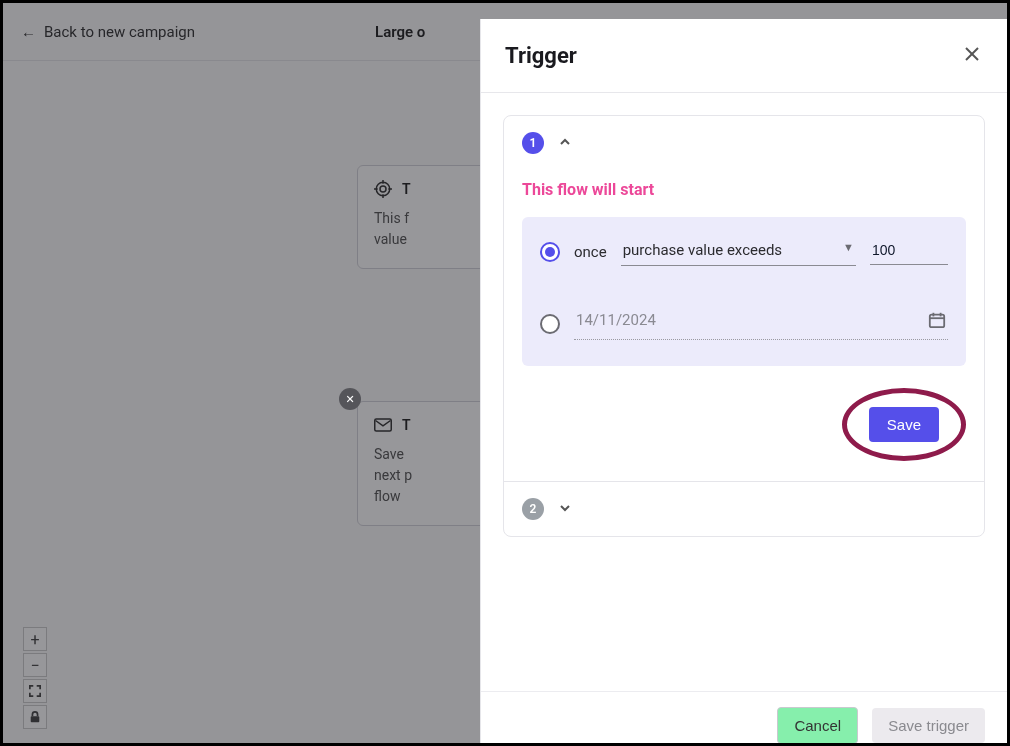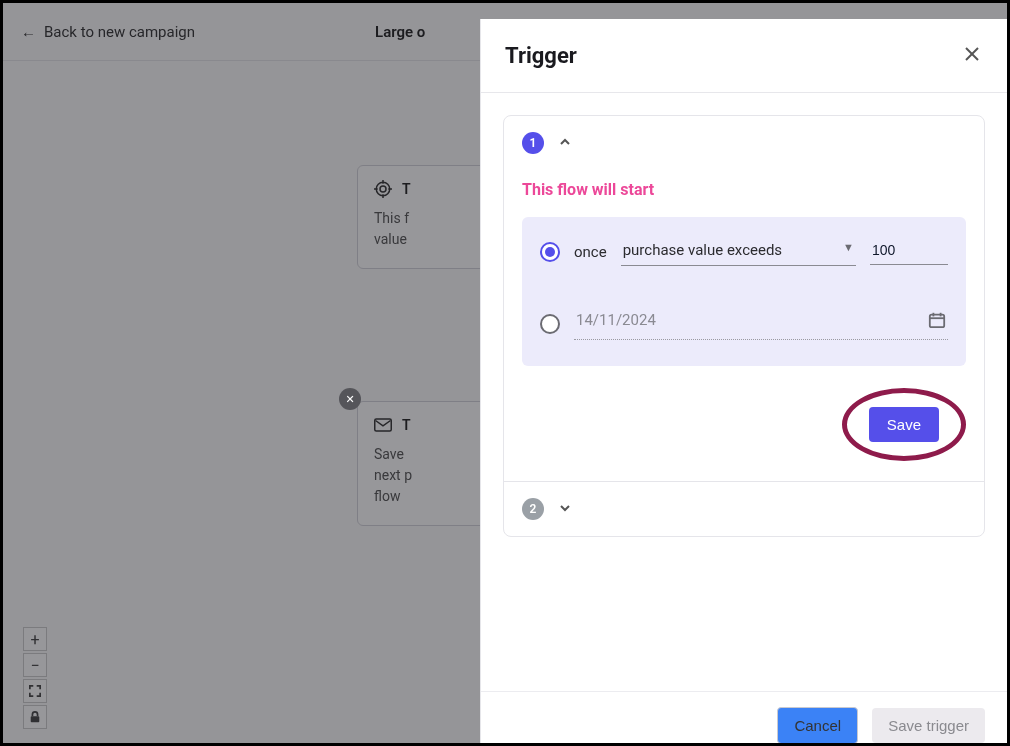--- a/index.html
+++ b/index.html
@@ -230,21 +230,21 @@
     }
 
     .panel-footer {
       border-top:1px solid #ececf0;
       height: 68px;
       display:flex; align-items:center; justify-content:flex-end;
       gap:14px;
       padding: 0 22px;
     }
     .btn-secondary {
-      background:#3b82f6; border:1px solid #c9c9cf; border-radius:4px;
+      background:#86efac; border:1px solid #c9c9cf; border-radius:4px;
       padding: 9px 16px; font-size:15px; color:#333; cursor:pointer;
     }
     .btn-disabled {
       background:#eceaee; border:none; border-radius:4px;
       padding: 9px 16px; font-size:15px; color:#8a8a8f;
       cursor:not-allowed;
     }
   </style>
 </head>
 <body>

